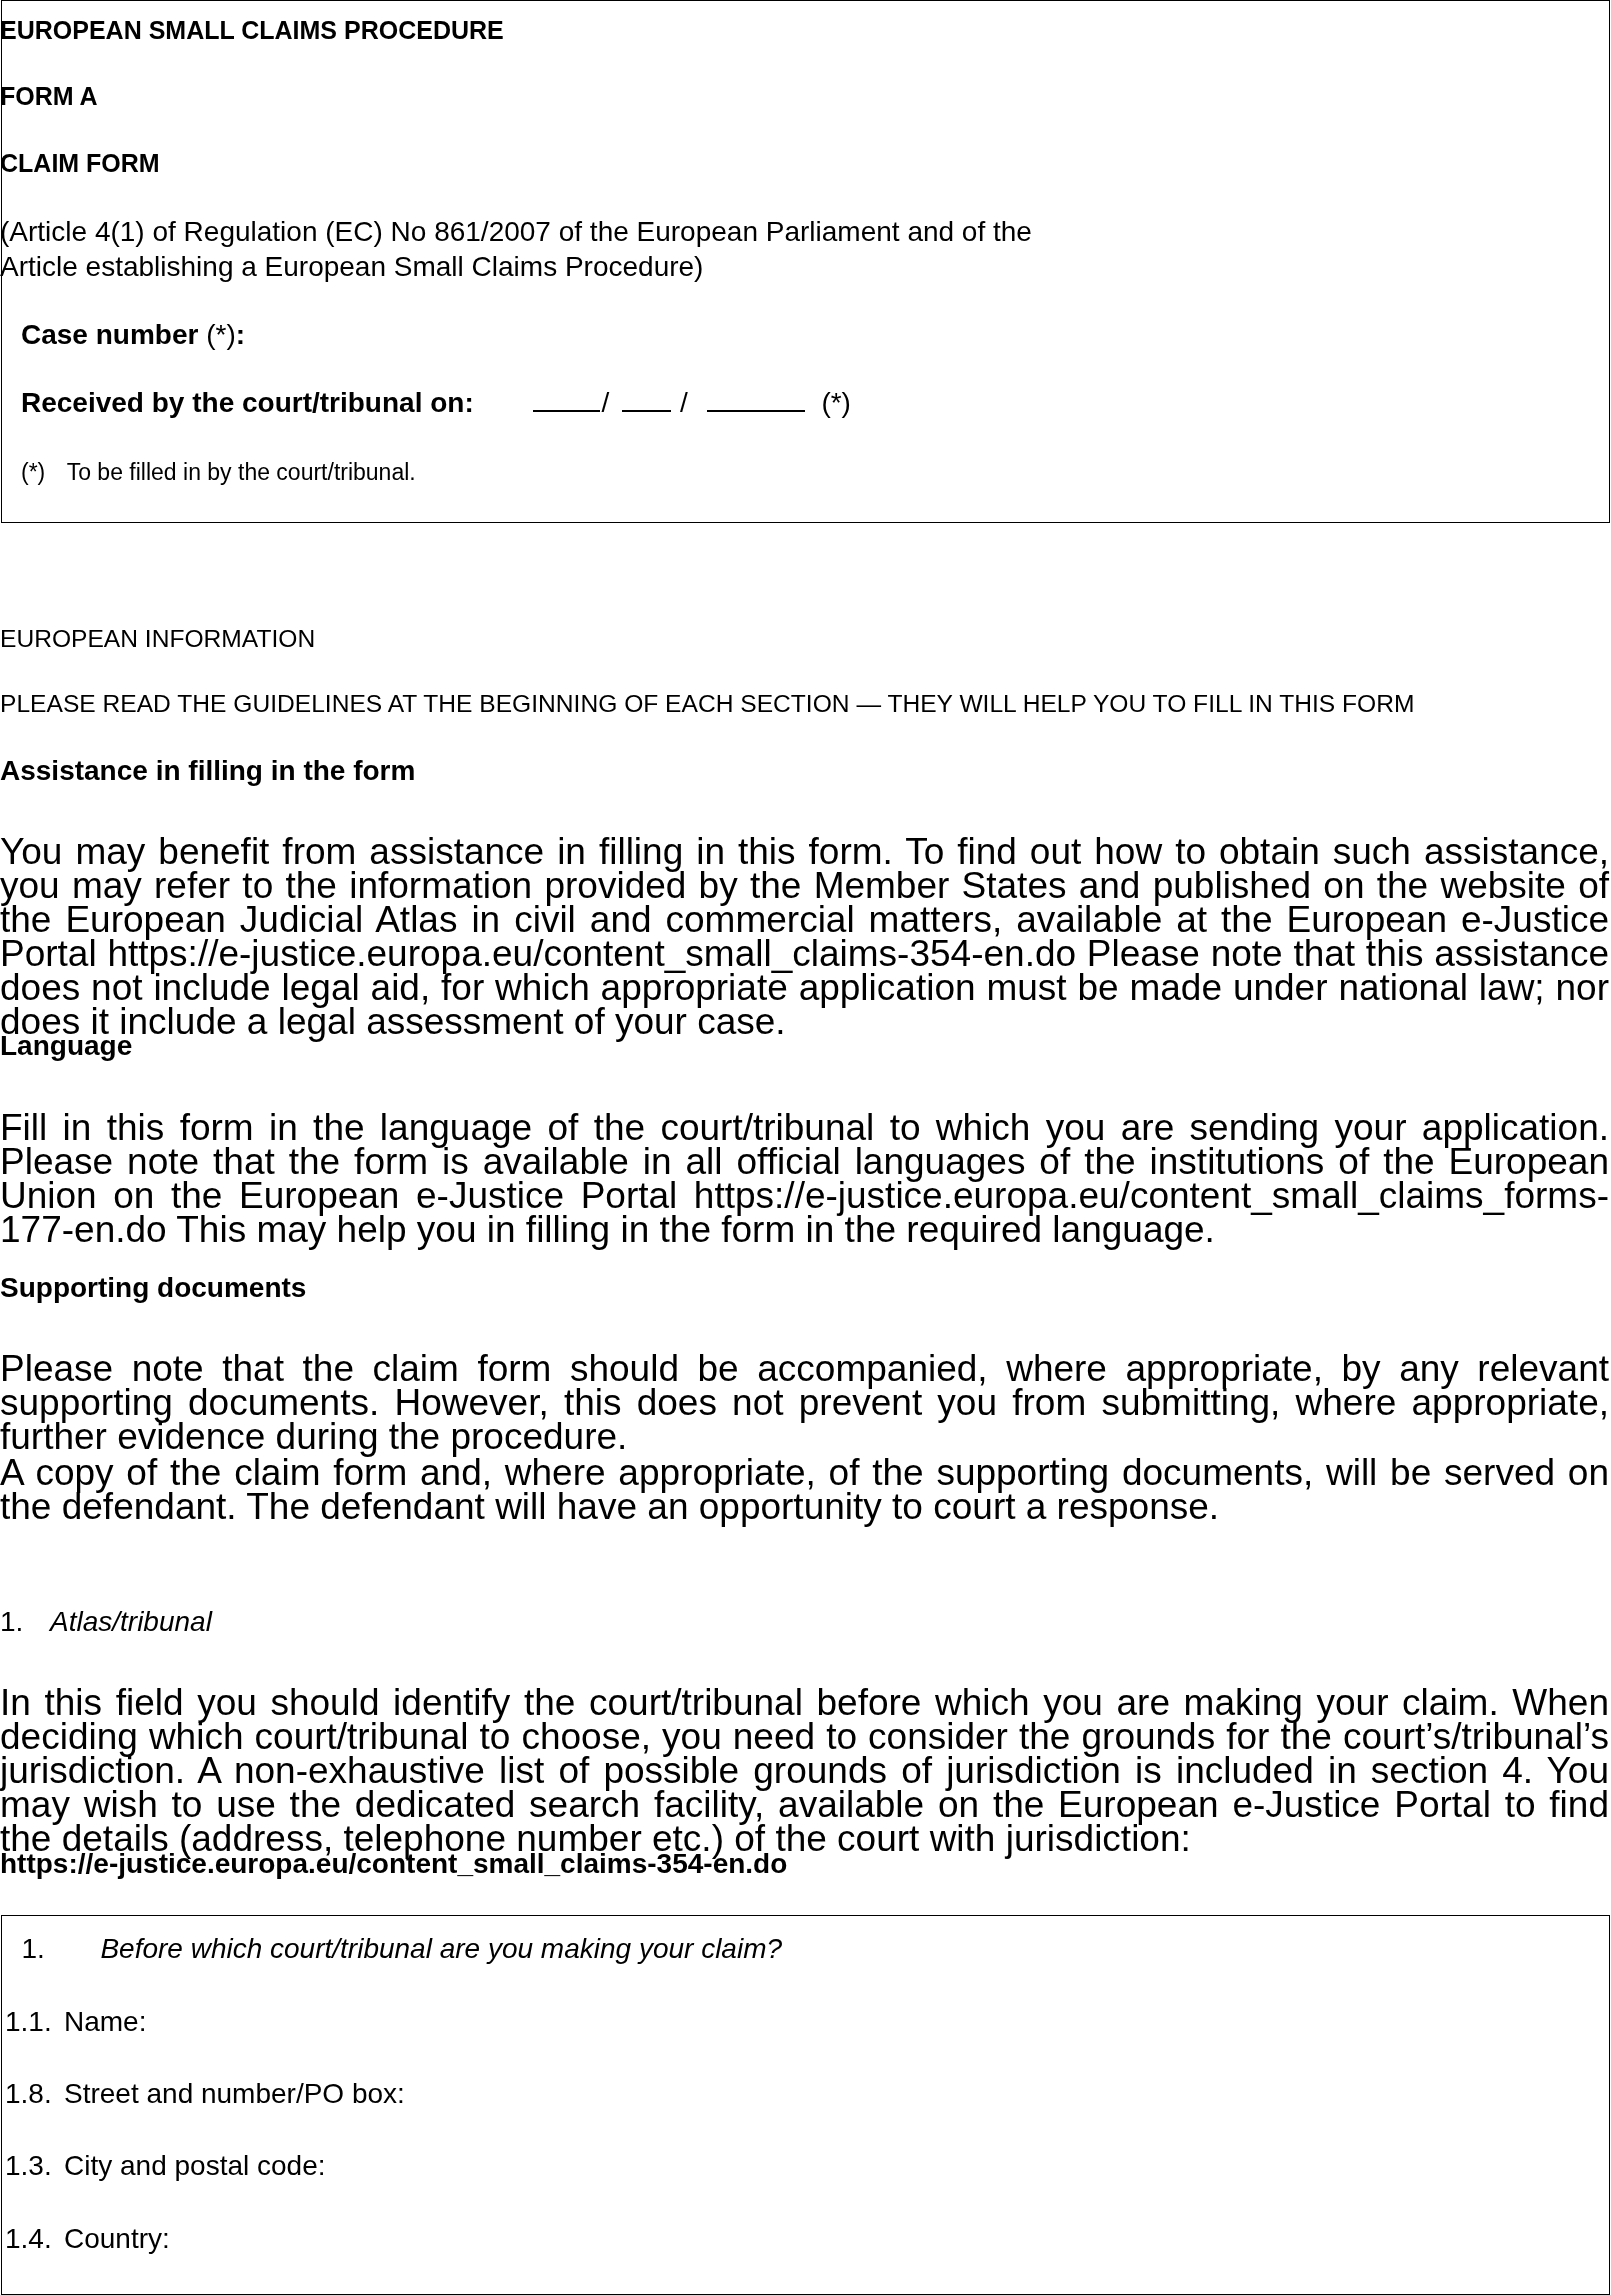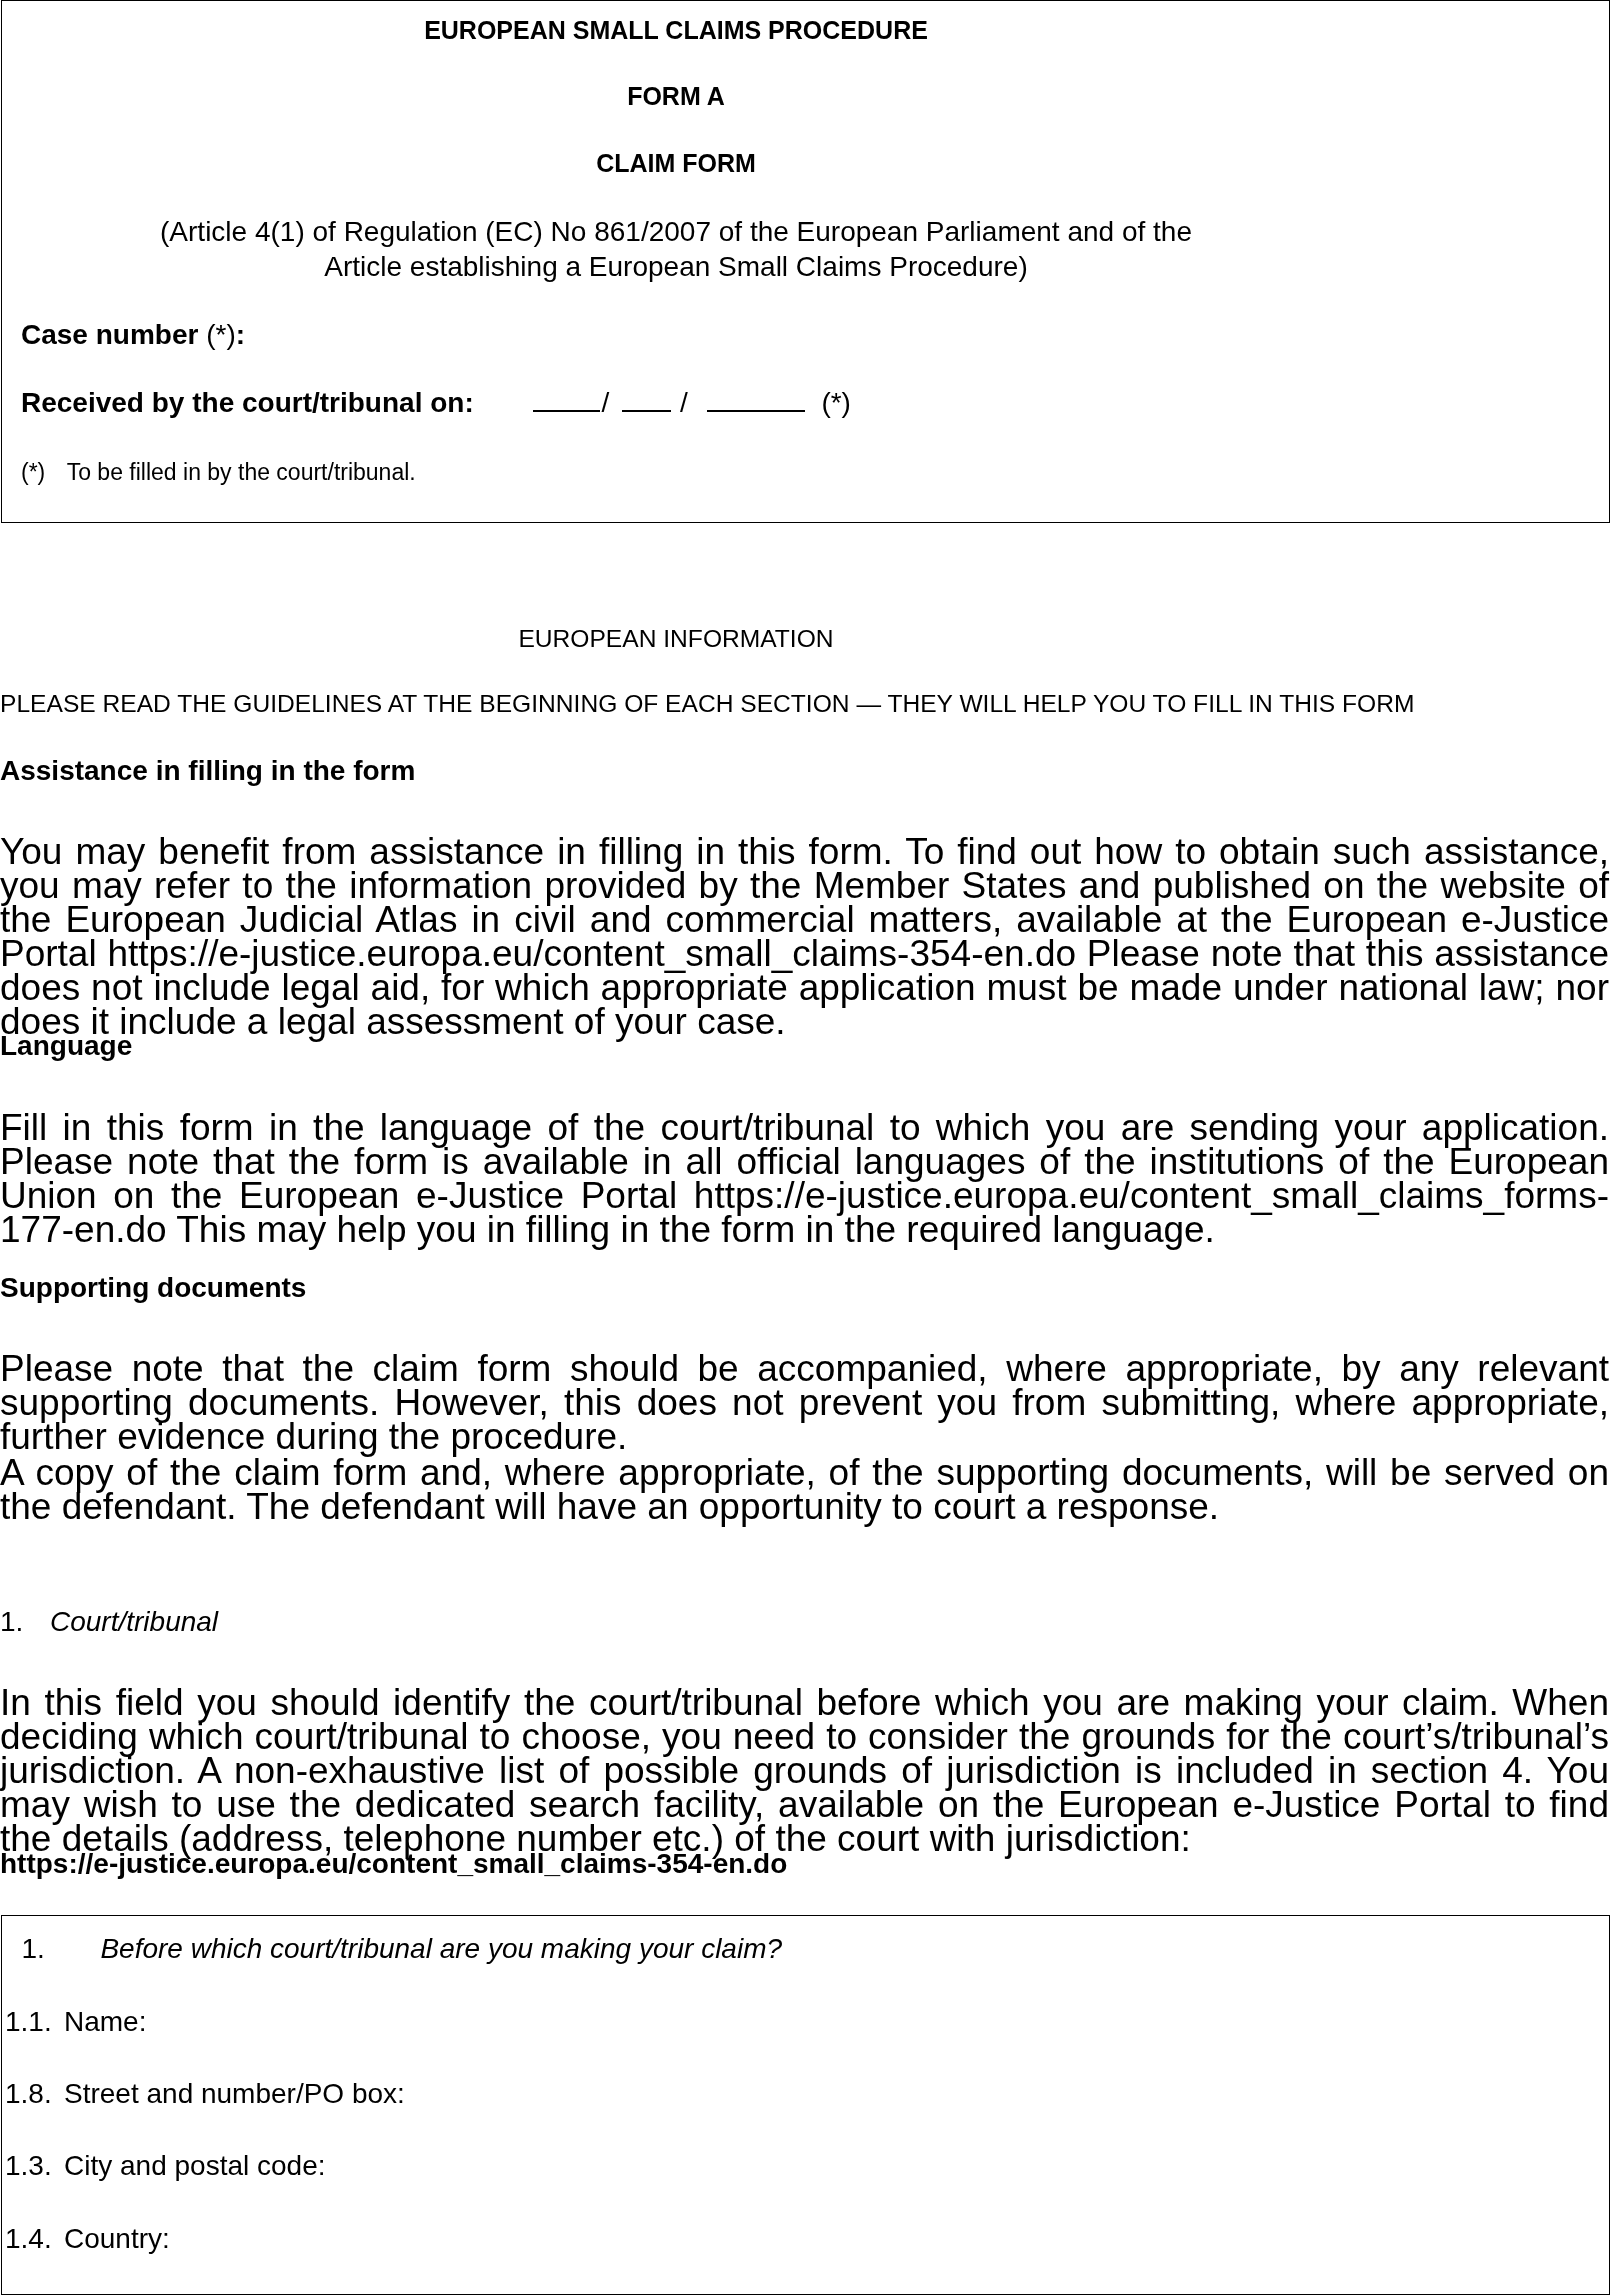--- a/index.html
+++ b/index.html
@@ -7,21 +7,21 @@
     width: 1611px; height: 2295px; position: relative; overflow: hidden;
     font-family: "Liberation Sans", sans-serif; color: #000000;
   }
   .abs { position: absolute; }
   .box {
     position: absolute; border: 1.9px solid #000000; box-sizing: border-box;
   }
   .top-box { left: 1.3px; top: 0px; width: 1609px; height: 523px; }
   .court-box { left: 1.3px; top: 1915px; width: 1609px; height: 380px; }
 
-  .center { left: 0; width: 1352px; text-align: center; }
+  .center { left: 0; width: 1352px; text-align: left; }
   .title { font-weight: bold; font-size: 25px; line-height: 29px; }
   .article { font-size: 28px; line-height: 35px; }
   .boxlabel { font-size: 28px; line-height: 31.5px; left: 21px; white-space: nowrap; }
   .boxlabel b { font-weight: bold; }
   .foot { font-size: 23px; line-height: 26.4px; left: 21px; white-space: pre; }
 
   .caps { font-size: 24.6px; line-height: 29px; white-space: nowrap; }
   .heading { font-weight: bold; font-size: 28px; line-height: 33px; left: 0px; }
   .para {
     left: 0px; width: 1609px; font-size: 37px; line-height: 34px;
@@ -75,21 +75,21 @@
 <div class="abs para" style="top:823px">You may benefit from assistance in filling in this form. To find out how to obtain such assistance, you may refer to the information provided by the Member States and published on the website of the European Judicial Atlas in civil and commercial matters, available at the European e-Justice Portal https://e-justice.europa.eu/content_small_claims-354-en.do Please note that this assistance does not include legal aid, for which appropriate application must be made under national law; nor does it include a legal assessment of your case.</div>
 
 <div class="abs heading" style="top:1029px">Language</div>
 <div class="abs para" style="top:1099px">Fill in this form in the language of the court/tribunal to which you are sending your application. Please note that the form is available in all official languages of the institutions of the European Union on the European e-Justice Portal https://e-justice.europa.eu/content_small_claims_forms-177-en.do This may help you in filling in the form in the required language.</div>
 
 <div class="abs heading" style="top:1271px">Supporting documents</div>
 <div class="abs para" style="top:1340px">Please note that the claim form should be accompanied, where appropriate, by any relevant supporting documents. However, this does not prevent you from submitting, where appropriate, further evidence during the procedure.</div>
 <div class="abs para" style="top:1444px">A copy of the claim form and, where appropriate, of the supporting documents, will be served on the defendant. The defendant will have an opportunity to court a response.</div>
 
 <div class="abs sec-title" style="top:1605px">
-  <span class="num">1.</span><i>Court/tribunal</i>
+  <span class="num">1.</span><i>Atlas/tribunal</i>
 </div>
 <div class="abs para" style="top:1674px">In this field you should identify the court/tribunal before which you are making your claim. When deciding which court/tribunal to choose, you need to consider the grounds for the court’s/tribunal’s jurisdiction. A non-exhaustive list of possible grounds of jurisdiction is included in section 4. You may wish to use the dedicated search facility, available on the European e-Justice Portal to find the details (address, telephone number etc.) of the court with jurisdiction:</div>
 <div class="abs url-line" style="top:1847px">https://e-justice.europa.eu/content_small_claims-354-en.do</div>
 
 <div class="box court-box"></div>
 
 <div class="abs q" style="top:1932px">
   <span class="num">1.</span><i>Before which court/tribunal are you making your claim?</i>
 </div>
 

